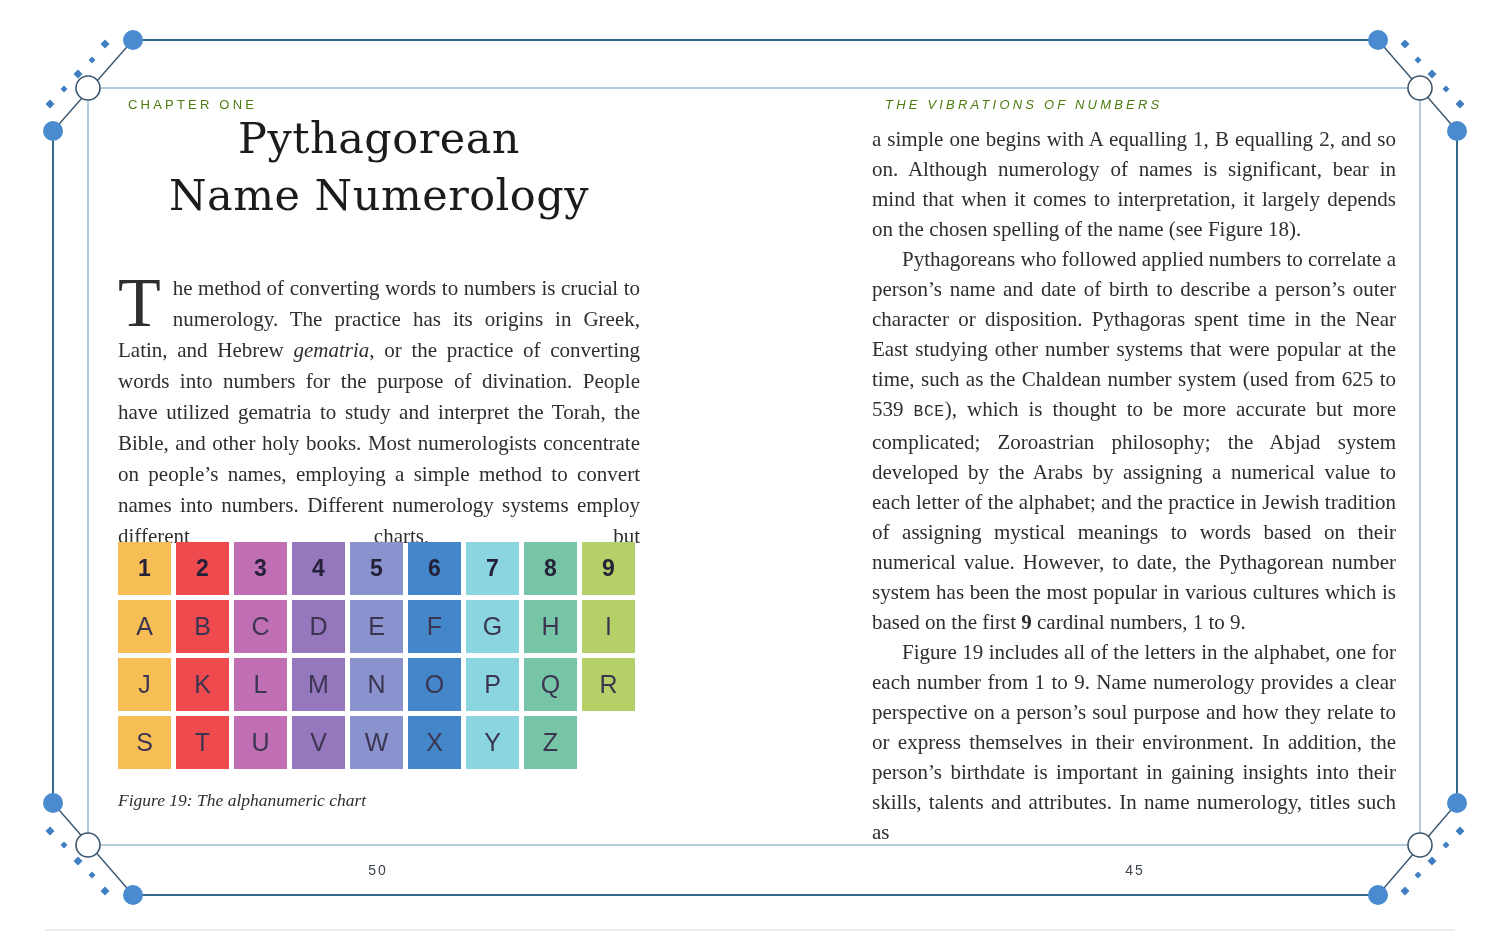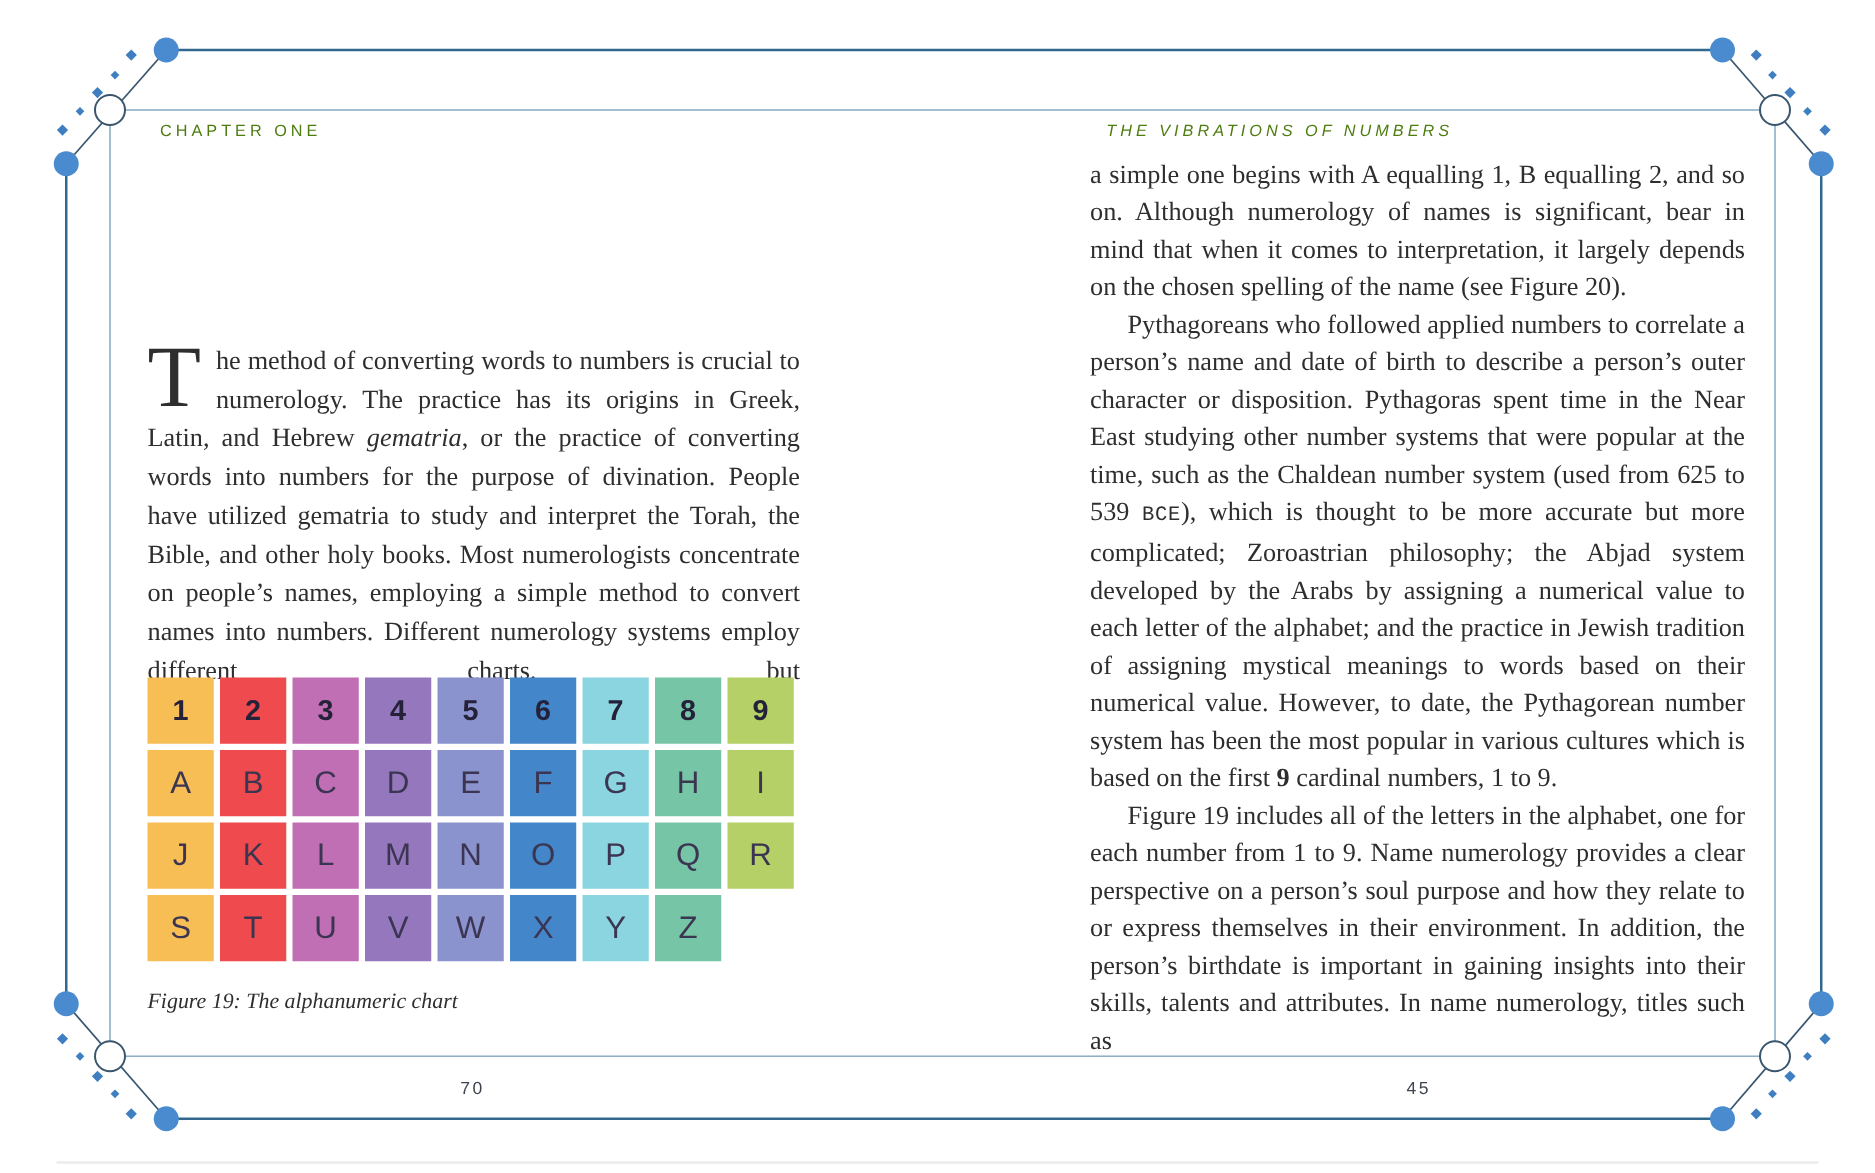--- a/index.html
+++ b/index.html
@@ -181,20 +181,24 @@
       <path d="M1418 871.5 l3.5 3.5 -3.5 3.5 -3.5 -3.5 Z"></path>
       <path d="M1432 856.5 l4.5 4.5 -4.5 4.5 -4.5 -4.5 Z"></path>
       <path d="M1446 841.5 l3.5 3.5 -3.5 3.5 -3.5 -3.5 Z"></path>
       <path d="M1460 826.5 l4.5 4.5 -4.5 4.5 -4.5 -4.5 Z"></path>
     </g>
   </svg>
 
   <div class="running-head left">CHAPTER ONE</div>
   <div class="running-head right">THE VIBRATIONS OF NUMBERS</div>
 
+  <div class="chapter-title">
+    <div>Pythagorean</div>
+    <div>Name Numerology</div>
+  </div>
 
   <div class="left-body body-text">
     <p>
       <span class="drop-cap">T</span><span><span>he method of converting words to numbers is crucial to numerology. The practice has its origins in Greek, Latin, and Hebrew </span><span class="seg-i">gematria</span><span>, or the practice of converting words into numbers for the purpose of divination. People have utilized gematria to study and interpret the Torah, the Bible, and other holy books. Most numerologists concentrate on people’s names, employing a simple method to convert names into numbers. Different numerology systems employ different charts, but</span></span>
     </p>
   </div>
 
   <div class="alpha-chart">
       <div class="chart-cell chart-num" style="background: rgb(247, 190, 85);">1</div>
       <div class="chart-cell chart-num" style="background: rgb(239, 74, 78);">2</div>
@@ -229,22 +233,22 @@
       <div class="chart-cell" style="background: rgb(148, 119, 189);">V</div>
       <div class="chart-cell" style="background: rgb(138, 147, 205);">W</div>
       <div class="chart-cell" style="background: rgb(67, 135, 202);">X</div>
       <div class="chart-cell" style="background: rgb(139, 213, 224);">Y</div>
       <div class="chart-cell" style="background: rgb(119, 197, 167);">Z</div>
     </div>
 
   <div class="figure-caption">Figure 19: The alphanumeric chart</div>
 
   <div class="right-body body-text">
-    <p><span>a simple one begins with A equalling 1, B equalling 2, and so on. Although numerology of names is significant, bear in mind that when it comes to interpretation, it largely depends on the chosen spelling of the name (see Figure 20).</span></p>
+    <p><span>a simple one begins with A equalling 1, B equalling 2, and so on. Although numerology of names is significant, bear in mind that when it comes to interpretation, it largely depends on the chosen spelling of the name (see Figure 18).</span></p>
     <p class="indent"><span>Pythagoreans who followed applied numbers to correlate a person’s name and date of birth to describe a person’s outer character or disposition. Pythagoras spent time in the Near East studying other number systems that were popular at the time, such as the Chaldean number system (used from 625 to 539 </span><span class="seg-sc">BCE</span><span>), which is thought to be more accurate but more complicated; Zoroastrian philosophy; the Abjad system developed by the Arabs by assigning a numerical value to each letter of the alphabet; and the practice in Jewish tradition of assigning mystical meanings to words based on their numerical value. However, to date, the Pythagorean number system has been the most popular in various cultures which is based on the first </span><span class="seg-b">9</span><span> cardinal numbers, 1 to 9.</span></p>
     <p class="indent stretch-last"><span>Figure 19 includes all of the letters in the alphabet, one for each number from 1 to 9. Name numerology provides a clear perspective on a person’s soul purpose and how they relate to or express themselves in their environment. In addition, the person’s birthdate is important in gaining insights into their skills, talents and attributes. In name numerology, titles such as</span></p>
   </div>
 
-  <div class="page-number left">70</div>
+  <div class="page-number left">50</div>
   <div class="page-number right">45</div>
 
   <div class="page-edge-shadow"></div>
 </div>
 
 </body></html>

